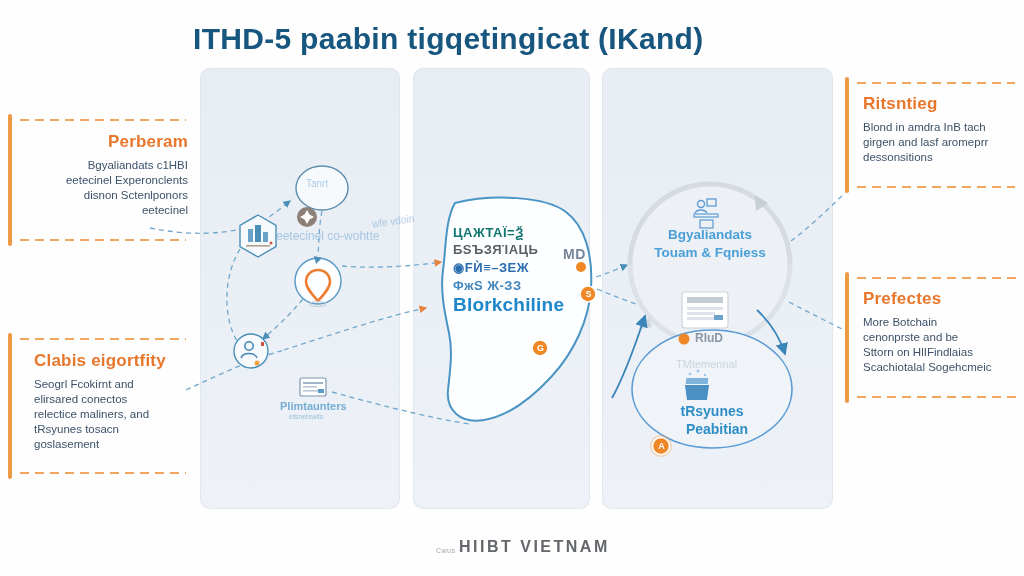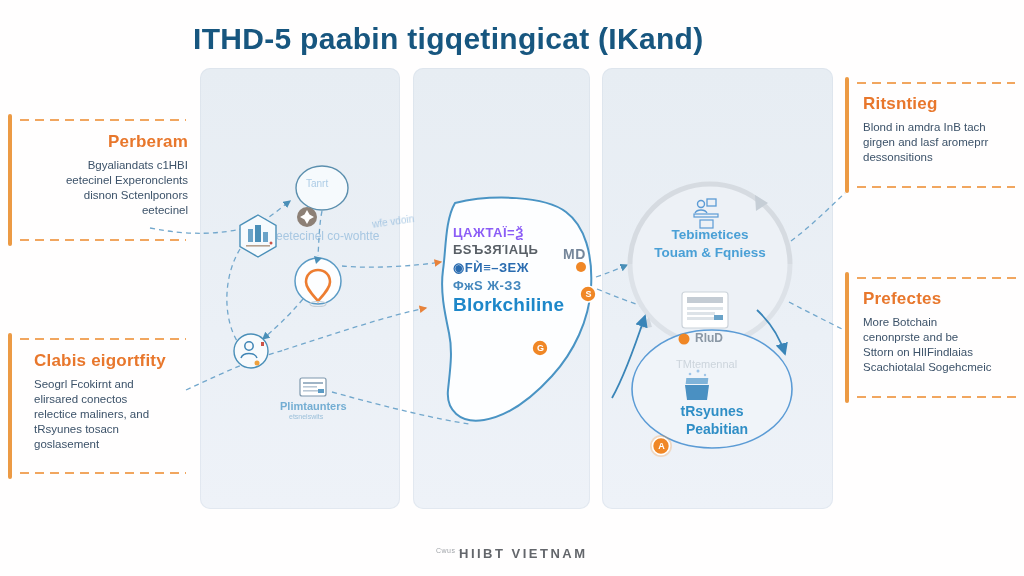--- a/index.html
+++ b/index.html
@@ -22,21 +22,21 @@
   .callout.cl .inner{padding:13px 0 0 26px;} .callout.cr .inner{padding:12px 0 0 18px;}
   .callout .hd{font-size:17px;font-weight:700;color:#e8772c;margin-bottom:6px;letter-spacing:.2px;}
   .callout .ln{font-size:11.5px;line-height:15px;color:#3c5269;font-weight:500;}
   .lbl{position:absolute;z-index:5;}
   .wm{color:rgba(126,175,214,.62);filter:blur(.3px);}
   .logo-row{font-size:13px;font-weight:700;letter-spacing:.5px;filter:blur(.7px);line-height:17px;}
   .badge-letter{position:absolute;z-index:6;width:17px;text-align:center;font-size:9px;font-weight:700;color:#fff;}
   .blorb{font-size:19px;font-weight:700;color:#1d87c9;letter-spacing:.2px;}
   .cycletxt{font-size:13.5px;font-weight:700;color:#4aa0d6;text-align:center;}
   .lowtxt{font-size:14px;font-weight:700;color:#2f8ec6;text-align:center;}
-  .footer-brand{font-size:13px;font-weight:700;color:#63666b;letter-spacing:2.5px;margin-top:8px;}
+  .footer-brand{font-size:16px;font-weight:700;color:#63666b;letter-spacing:2.5px;}
   .footer-prefix{font-size:7px;color:#a0a4a9;letter-spacing:.5px;}
 </style>
 </head>
 <body>
 
 <div class="canvas">
 
   <div class="panel p1"></div>
   <div class="panel p2"></div>
   <div class="panel p3"></div>
@@ -213,28 +213,28 @@
     </div>
     <div class="dash b"></div>
   </div>
 
   <div class="lbl wm" style="left:306px;top:178px;font-size:10px;">Tanrt</div>
   <div class="lbl wm" style="left:276px;top:229px;font-size:12px;">eetecinel co-wohtte</div>
   <div class="lbl wm" style="left:372px;top:216px;font-size:10px;transform:rotate(-8deg);">wfe vdoin</div>
   <div class="lbl" style="left:280px;top:400px;font-size:11px;color:#74aed3;filter:blur(.3px);font-weight:700;">Plimtaunters</div>
   <div class="lbl" style="left:289px;top:413px;font-size:7px;color:#9cc0da;">etsnelswits</div>
 
-  <div class="lbl logo-row" style="left:453px;top:224px;color:#8b5cf6;">ЦАЖТАЇ=Ѯ</div>
+  <div class="lbl logo-row" style="left:453px;top:224px;color:#0f766e;">ЦАЖТАЇ=Ѯ</div>
   <div class="lbl logo-row" style="left:453px;top:241px;color:#585f66;">БЅЪЗЯΊАЦЬ</div>
   <div class="lbl logo-row" style="left:453px;top:259px;color:#2a6cb0;">◉FЍ≡–ЗЕЖ</div>
   <div class="lbl logo-row" style="left:453px;top:277px;color:#4487bd;">ΦжЅ Ж-ЗЗ</div>
   <div class="lbl" style="left:563px;top:246px;font-size:14px;font-weight:700;color:#75869a;letter-spacing:.5px;">MD</div>
   <div class="lbl blorb" style="left:453px;top:294px;">Blorkchiline</div>
 
-  <div class="lbl cycletxt" style="left:655px;top:227px;width:110px;">Tebimetices</div>
+  <div class="lbl cycletxt" style="left:655px;top:227px;width:110px;">Bgyaliandats</div>
   <div class="lbl cycletxt" style="left:647px;top:245px;width:126px;">Touam &amp; Fqniess</div>
   <div class="lbl" style="left:695px;top:331px;font-size:12px;color:#8a97a5;font-weight:600;">RluD</div>
   <div class="lbl" style="left:676px;top:358px;font-size:11px;color:#ccd4dc;filter:blur(.4px);">TMtemennal</div>
   <div class="lbl lowtxt" style="left:662px;top:403px;width:100px;">tRsyunes</div>
   <div class="lbl lowtxt" style="left:667px;top:421px;width:100px;">Peabitian</div>
 
   <div class="badge-letter" style="left:580px;top:289px;">S</div>
   <div class="badge-letter" style="left:532px;top:343px;">G</div>
   <div class="badge-letter" style="left:653px;top:441px;">A</div>
 

